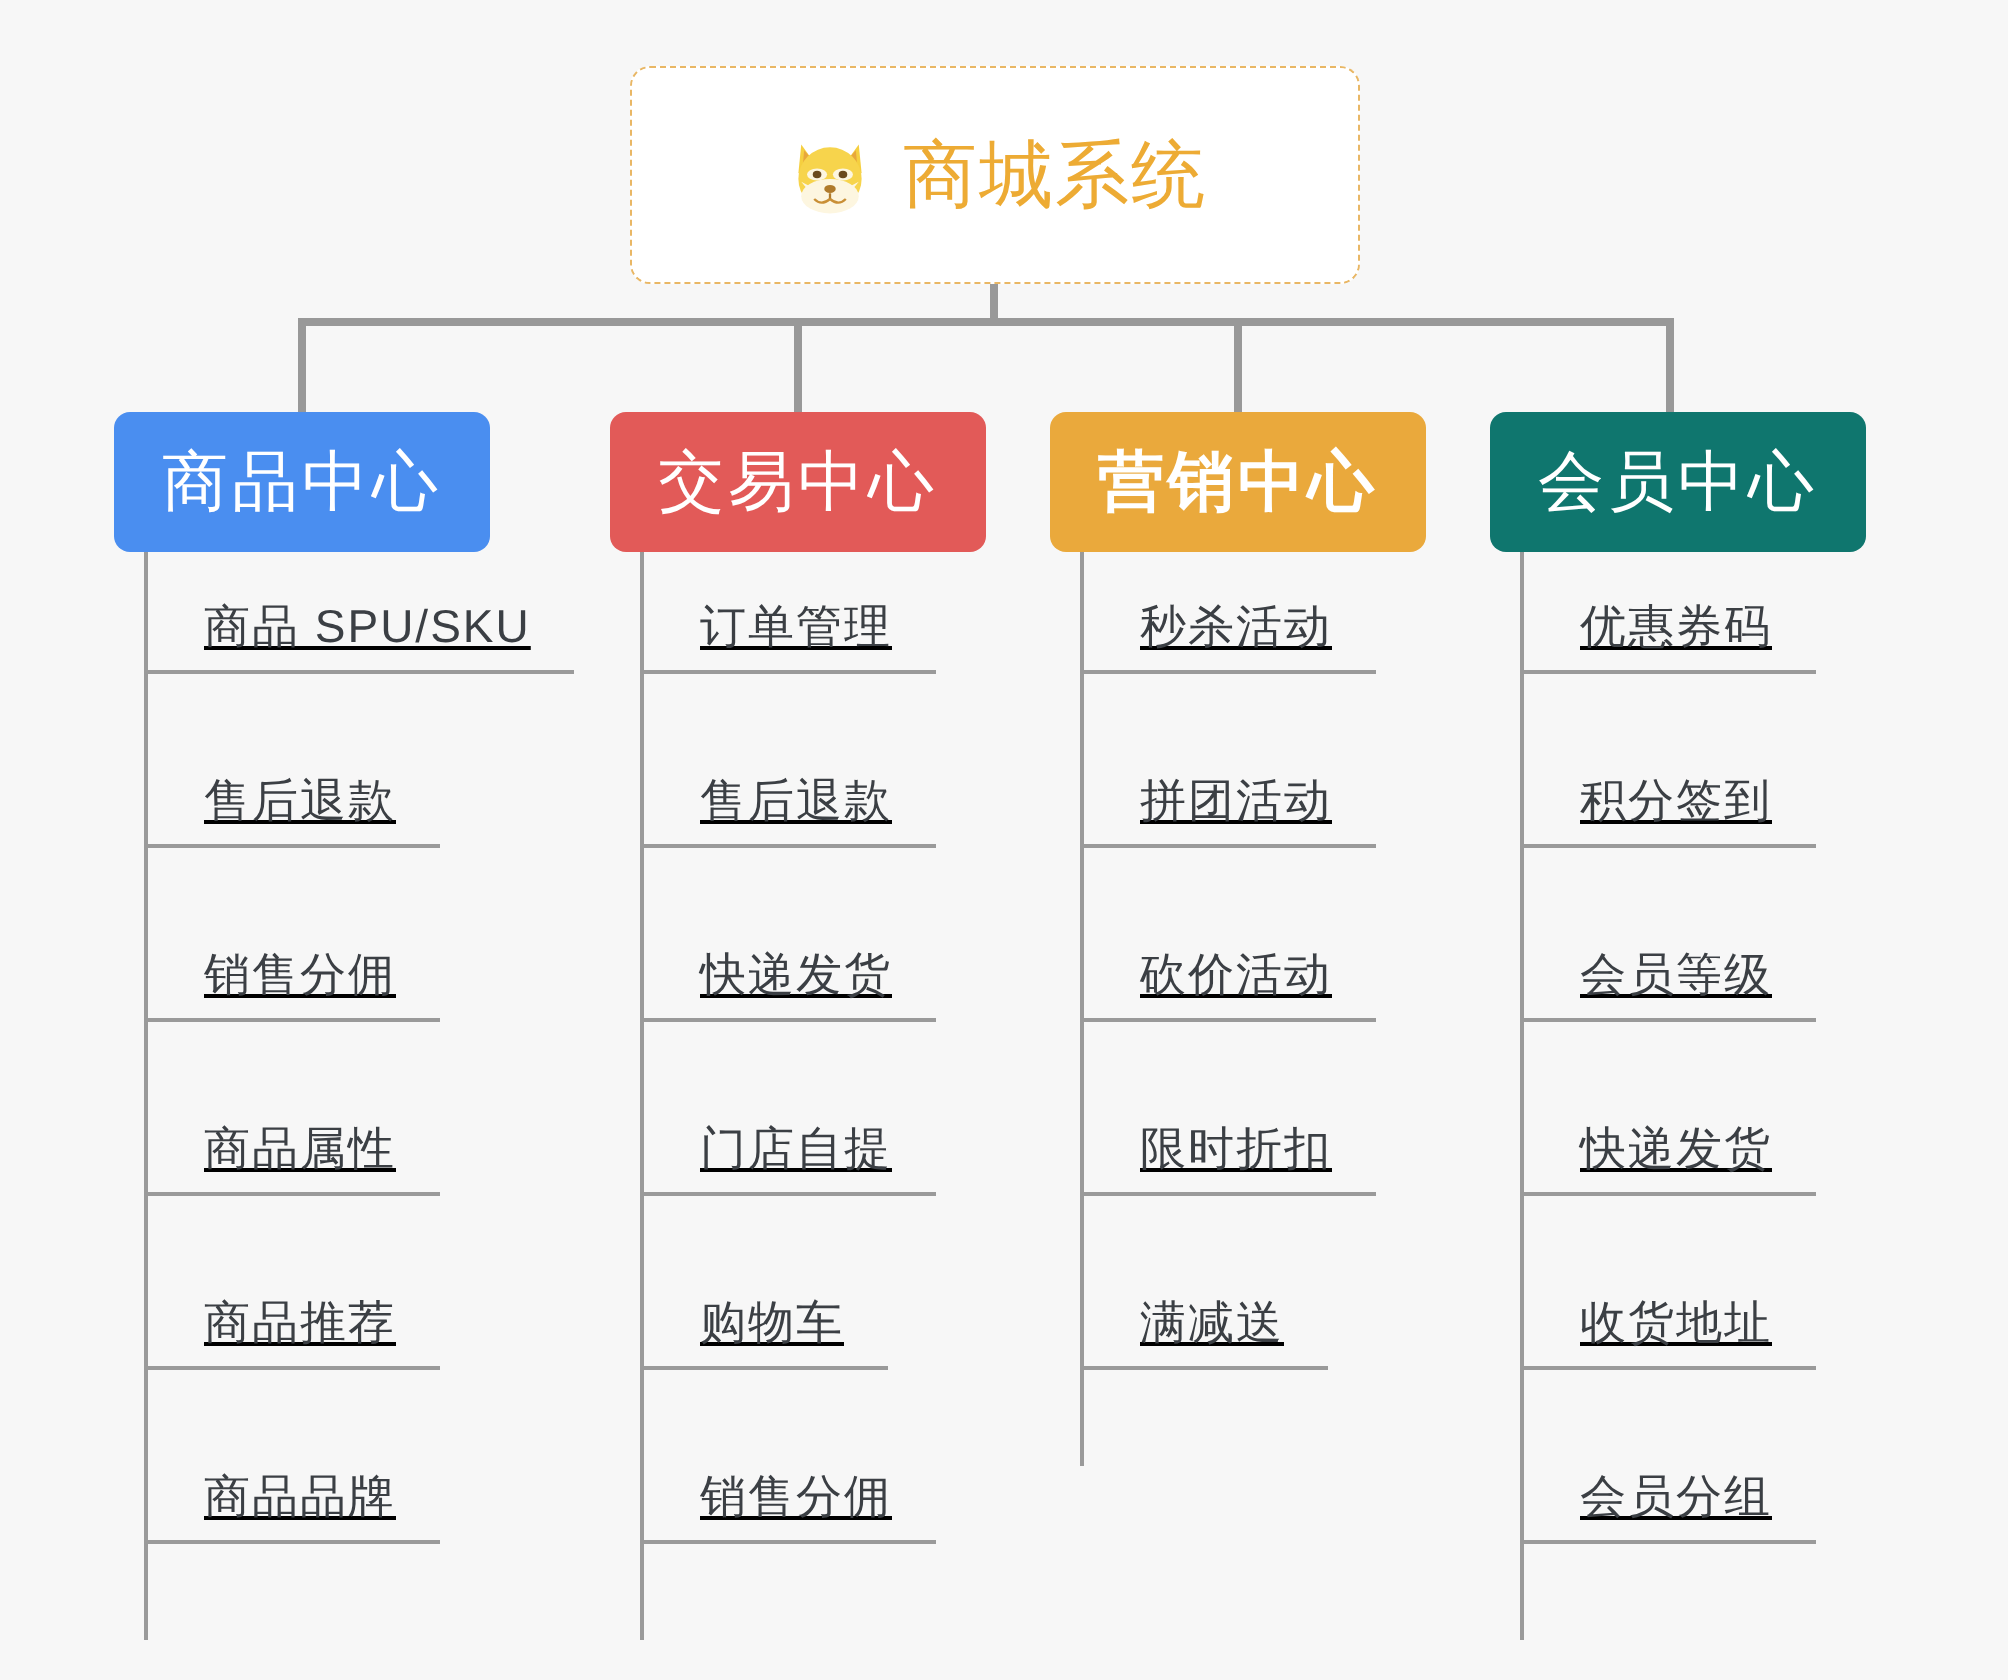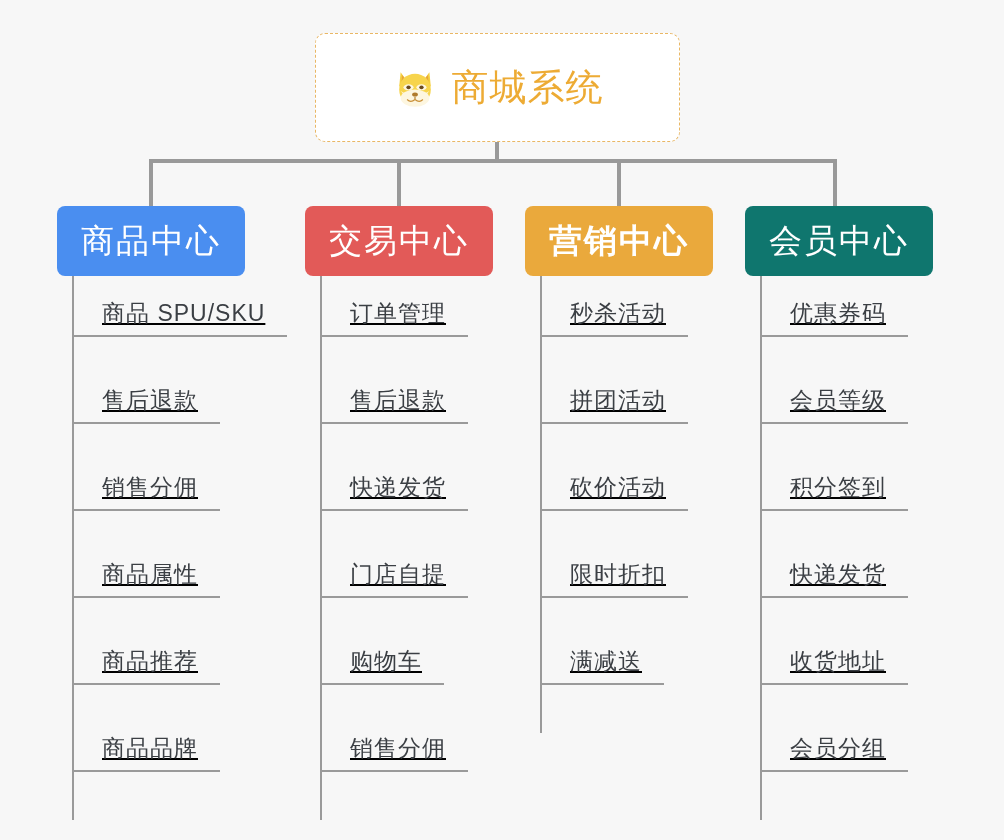--- a/index.html
+++ b/index.html
@@ -182,26 +182,26 @@
       </div>
       <div class="col" style="left: 745px;">
         <div class="col-head" style="background: #0f766e;">
           <span>会员中心</span>
         </div>
         <div class="leaves">
           <div class="leaf">
             <span class="leaf-inner">优惠券码</span>
           </div>
           <div class="leaf">
+            <span class="leaf-inner">积分签到</span>
+          </div>
+          <div class="leaf">
             <span class="leaf-inner">会员等级</span>
           </div>
           <div class="leaf">
-            <span class="leaf-inner">积分签到</span>
-          </div>
-          <div class="leaf">
             <span class="leaf-inner">快递发货</span>
           </div>
           <div class="leaf">
             <span class="leaf-inner">收货地址</span>
           </div>
           <div class="leaf">
             <span class="leaf-inner">会员分组</span>
           </div>
         </div>
       </div>

